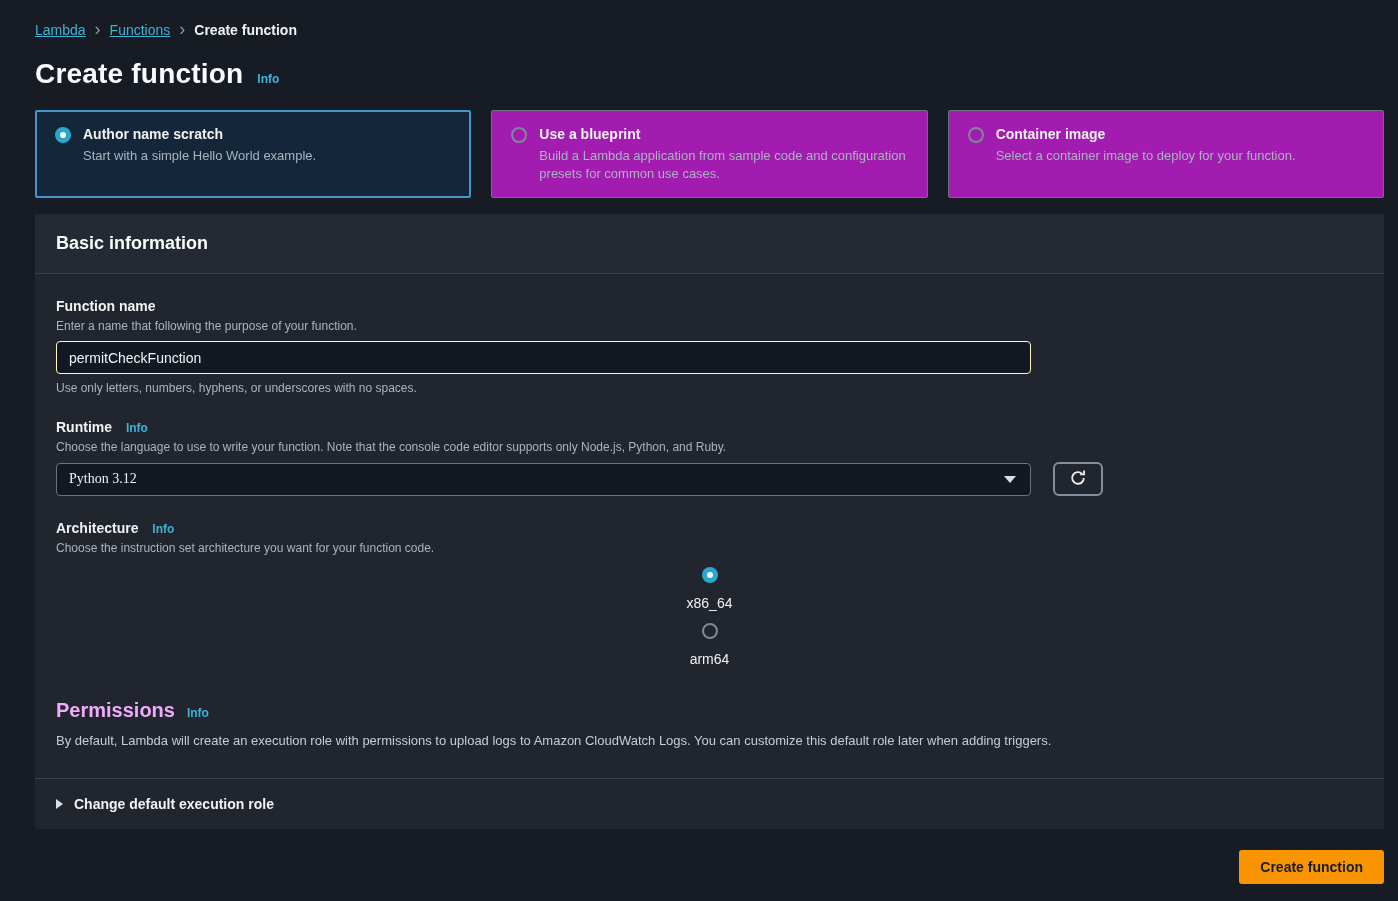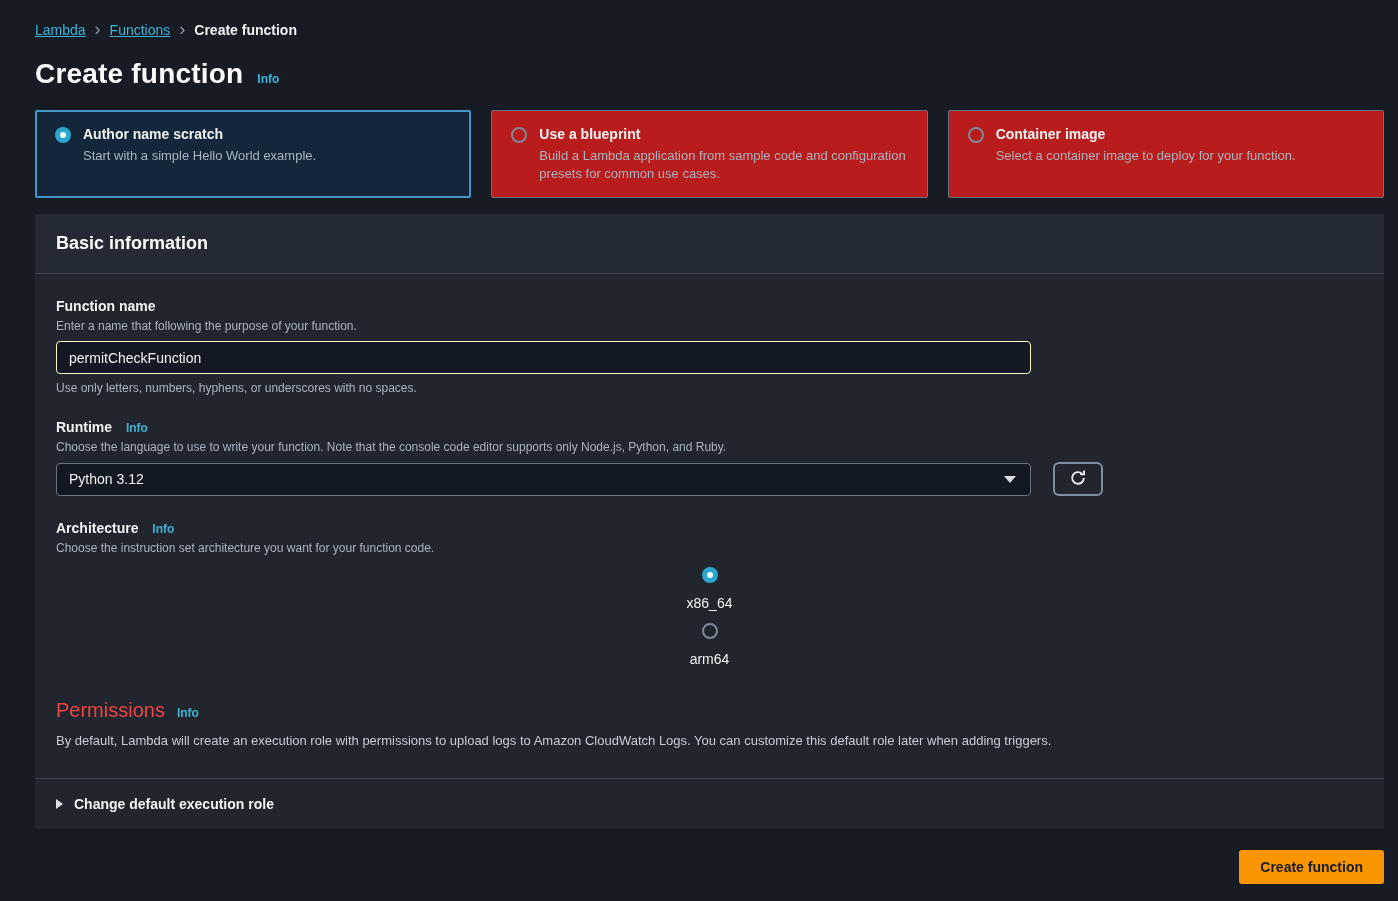--- a/index.html
+++ b/index.html
@@ -23,21 +23,21 @@
   h1 { font-size: 28px; font-weight: bold; color: #fafbfc; letter-spacing: .2px; }
   .info-link { color: #41b0d5; font-size: 12px; font-weight: bold; cursor: pointer; }
   .subtitle { margin-top: 9px; font-size: 14px; color: #d5dbdb; }
 
   
   .cards { display: flex; gap: 20px; margin-top: 20px; }
   .card {
     flex: 1 1 0;
     border: 1px solid #68747f;
     border-radius: 2px;
-    background: #b91c1c;
+    background: #a21caf;
     padding: 15px 19px;
     min-height: 76px;
     cursor: pointer;
   }
   .card.selected {
     border: 2px solid #4596c9;
     background: #14273a;
     padding: 14px 18px;
   }
   .card-inner { display: flex; gap: 12px; }
@@ -82,20 +82,21 @@
 
   .select-row { display: flex; align-items: center; gap: 22px; margin-top: 8px; }
   .select-box {
     width: 975px; height: 33px;
     background: #131922;
     border: 1px solid #68747f;
     border-radius: 4px;
     display: flex; align-items: center; justify-content: space-between;
     padding: 0 14px 0 12px;
     cursor: pointer;
+    font-family: Liberation Serif, serif;
   }
   .caret-down {
     width: 0; height: 0;
     border-left: 6px solid transparent;
     border-right: 6px solid transparent;
     border-top: 7px solid #d9dee3;
   }
   .refresh-btn {
     width: 50px; height: 34px;
     background: transparent;
@@ -103,21 +104,21 @@
     border-radius: 6px;
     display: flex; align-items: center; justify-content: center;
     cursor: pointer;
   }
 
   .radio-row { display: flex; align-items: center; gap: 12px; margin-top: 12px; cursor: pointer; flex-direction: column; }
   .radio-row .radio { margin-top: 0; }
   .radio-label { font-size: 14px; color: #f1f3f3; }
 
   .perm-title-row { display: flex; align-items: baseline; gap: 12px; margin-top: 32px; }
-  .perm-title { font-size: 20px; font-weight: normal; color: #ef4444; }
+  .perm-title { font-size: 20px; font-weight: bold; color: #f0abfc; }
   .perm-desc { margin-top: 11px; font-size: 13px; color: #c6cdd4; padding-bottom: 30px; }
 
   .expander {
     border-top: 1px solid #39414d;
     padding: 17px 21px;
     display: flex; align-items: center; gap: 11px;
     cursor: pointer;
   }
   .tri-right {
     width: 0; height: 0;

